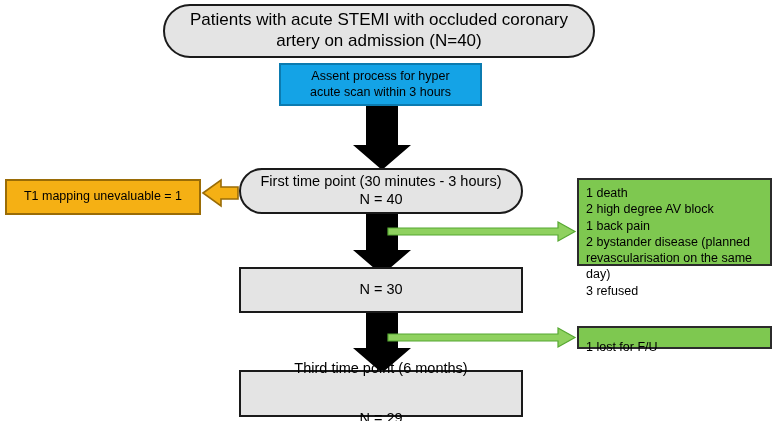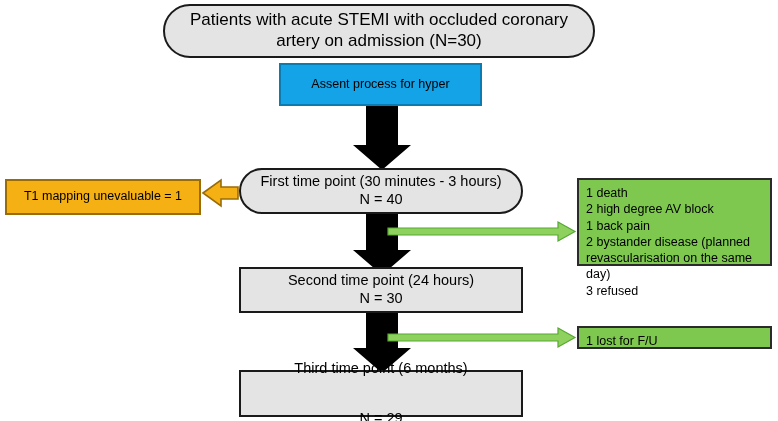--- a/index.html
+++ b/index.html
@@ -98,50 +98,50 @@
     <polygon points="236,192 236,182 205,192.5 236,203 236,193 200,193 200,192" fill="none"></polygon>
     <polygon points="203,193 221,180 221,187 238,187 238,199 221,199 221,206" fill="#f5b014" stroke="#9a6c06" stroke-width="1.6" stroke-linejoin="miter"></polygon>
 
     <polygon points="388,228 558,228 558,222 575,231.5 558,241 558,235 388,235" fill="#8fd15f" stroke="#57a832" stroke-width="1.2" stroke-linejoin="miter"></polygon>
 
     <polygon points="388,334 558,334 558,328 575,337.5 558,347 558,341 388,341" fill="#8fd15f" stroke="#57a832" stroke-width="1.2" stroke-linejoin="miter"></polygon>
   </svg>
 
   <div class="node box-grey t-title" style="left:163px; top:4px; width:432px; height:54px;border-radius:27px;">
     <span class="line">Patients with acute STEMI with occluded coronary</span>
-    <span class="line">artery on admission (N=30)</span>
+    <span class="line">artery on admission (N=40)</span>
   </div>
 
   <div class="node box-blue t-blue" style="left:279px; top:63px; width:203px; height:43px;">
     <span class="line">Assent process for hyper</span>
+    <span class="line">acute scan within 3 hours</span>
   </div>
 
   <div class="node box-grey t-node" style="left:239px; top:168px; width:284px; height:46px;border-radius:23px;">
     <span class="line">First time point (30 minutes - 3 hours)</span>
     <span class="line">N = 40</span>
   </div>
 
   <div class="node box-orange t-small" style="left:5px; top:179px; width:196px; height:36px;">
     <span class="line">T1 mapping unevaluable = 1</span>
   </div>
 
   <div class="node box-green t-green" style="left:577px; top:178px; width:195px; height:88px;">
     <span class="line">1 death</span>
     <span class="line">2 high degree AV block</span>
     <span class="line">1 back pain</span>
     <span class="line">2 bystander disease (planned revascularisation on the same day)</span>
     <span class="line">3 refused</span>
   </div>
 
   <div class="node box-grey t-node" style="left:239px; top:267px; width:284px; height:46px;">
-    <span class="line">Second time point (24 hours)</span>
     <span class="line">N = 30</span>
   </div>
 
-  <div class="node box-green t-green" style="left:577px; top:326px; width:195px; height:23px; padding-top:5px;">
+  <div class="node box-green t-green" style="left:577px; top:326px; width:195px; height:23px; padding-top:11px;">
     <span class="line">1 lost for F/U</span>
   </div>
 
   <div class="node box-grey t-node" style="left:239px; top:370px; width:284px; height:47px;gap:32px;">
     <span class="line">Third time point (6 months)</span>
     <span class="line">N = 29</span>
   </div>
 
 </div>
 

